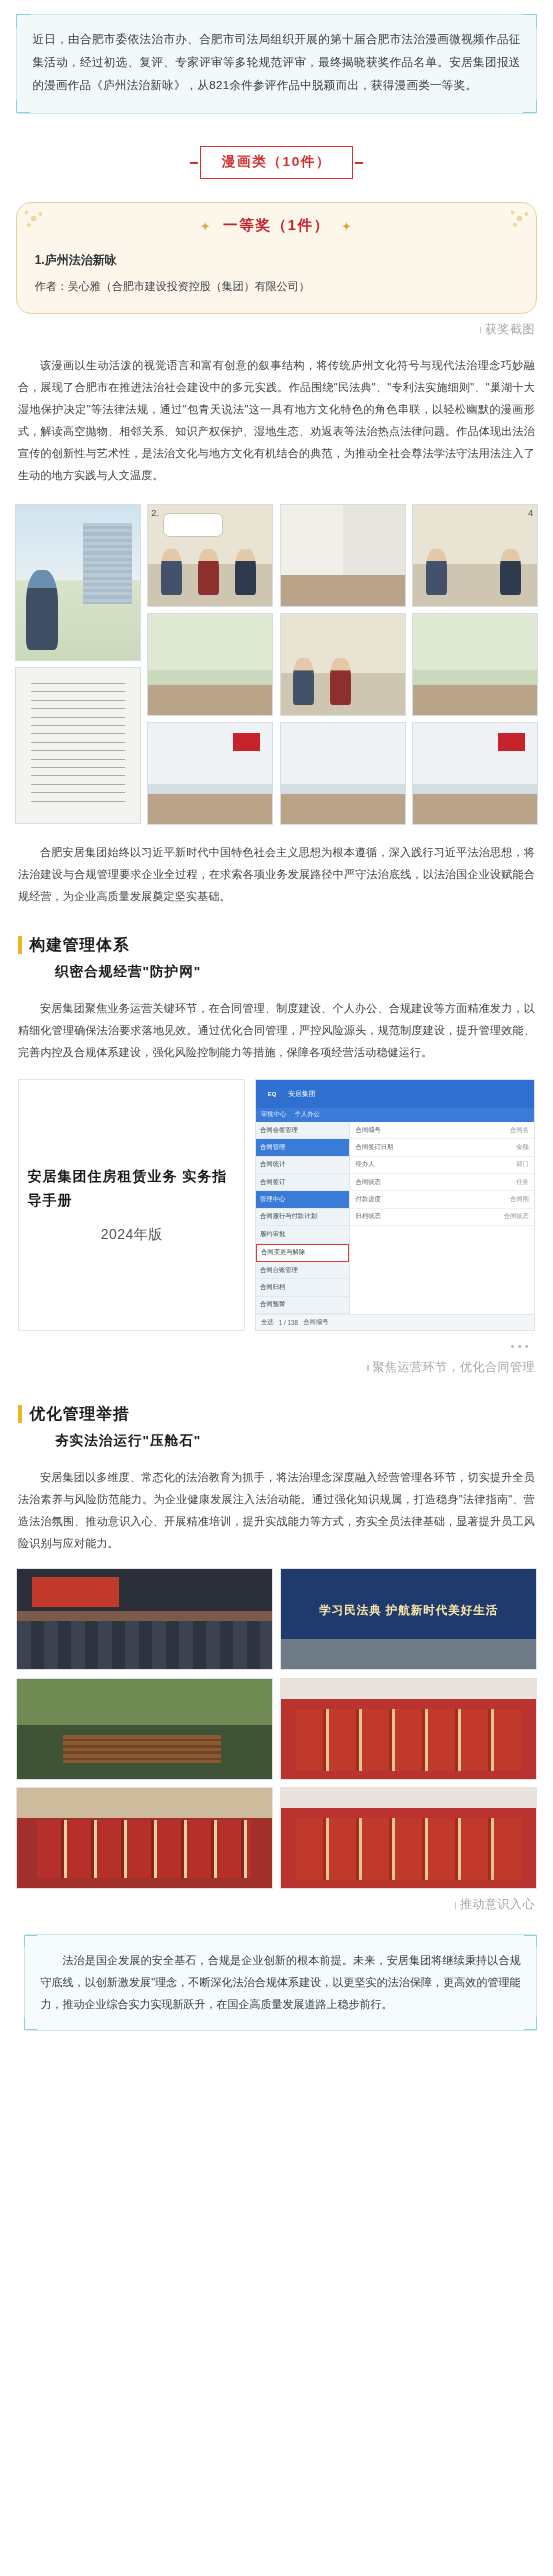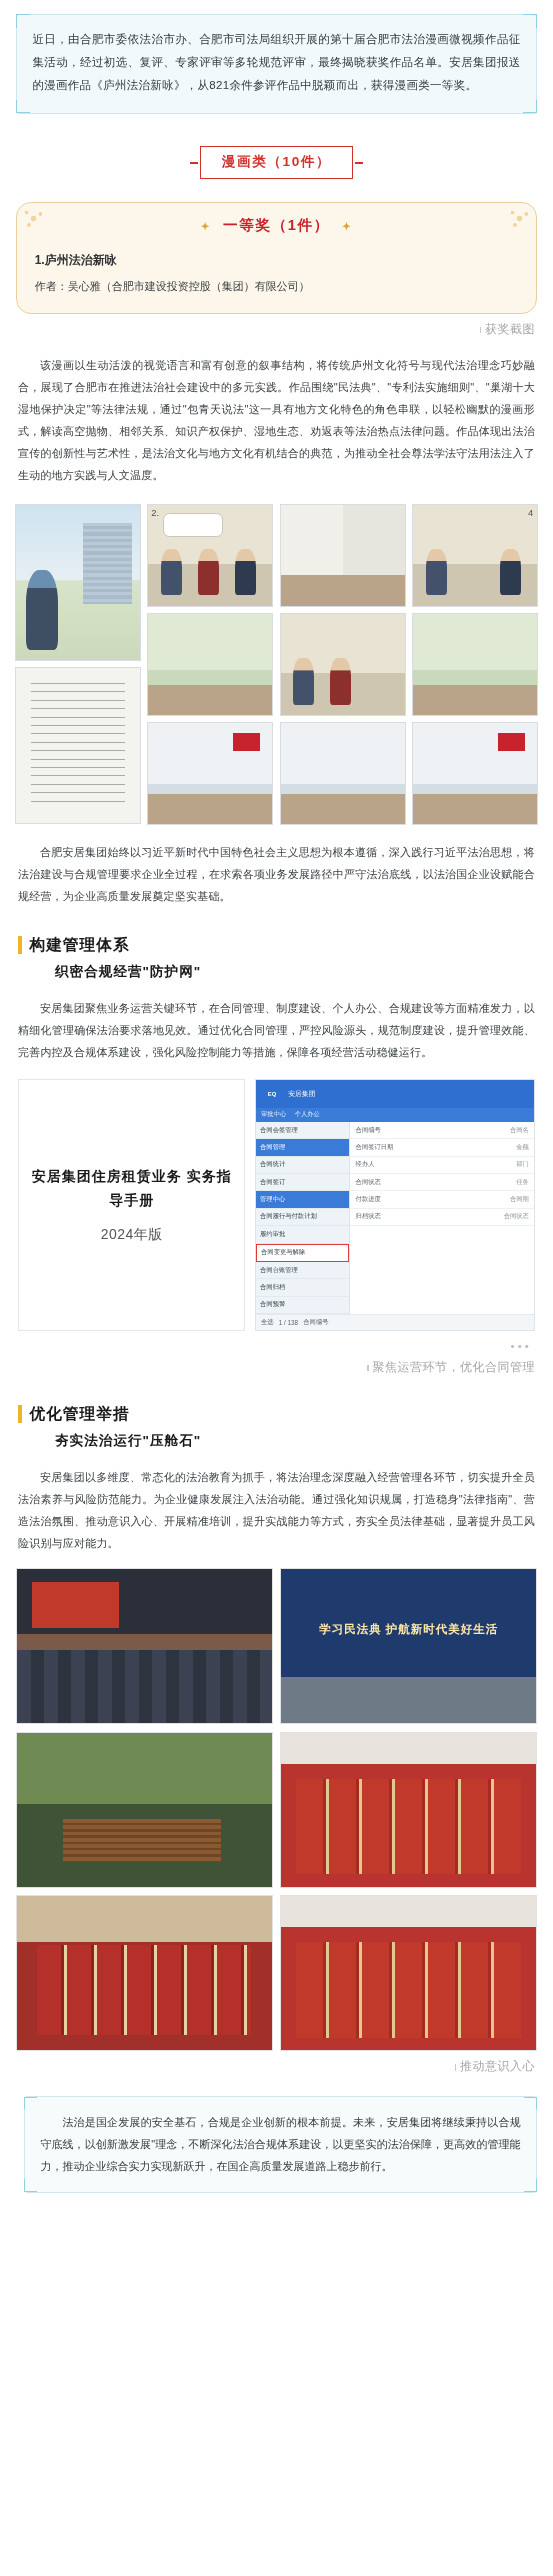--- a/index.html
+++ b/index.html
@@ -271,21 +271,20 @@
     align-items: center;
     justify-content: center;
     padding: 15.7px 8.4px;
   }
   .manual-title {
     font-size: 14px;
     font-weight: bold;
     color: #1a1a1a;
     letter-spacing: 1px;
     line-height: 1.7;
-    text-align: center;
   }
   .manual-year {
     margin-top: 13.6px;
     font-size: 14px;
     color: #555;
     letter-spacing: 0.5px;
   }
   .phone-shot {
     flex: 1 1 auto;
     border: 0.5px solid #dfe3e6;
@@ -357,21 +356,21 @@
 
   
   .photo-grid {
     display: grid;
     grid-template-columns: 1fr 1fr;
     gap: 7.3px;
     padding: 14.6px 15.7px 0 15.7px;
   }
   .photo {
     position: relative;
-    height: 156px;
+    height: 102px;
     overflow: hidden;
     border: 0.5px solid #e2e2e2;
   }
   .ph-conf {
     background: linear-gradient(180deg,#2b2f3a 0 42%, #7b5a4a 42% 100%);
   }
   .ph-conf .screen {
     position: absolute; top: 8%; left: 6%;
     width: 34%; height: 30%;
     background: #c0392b;

